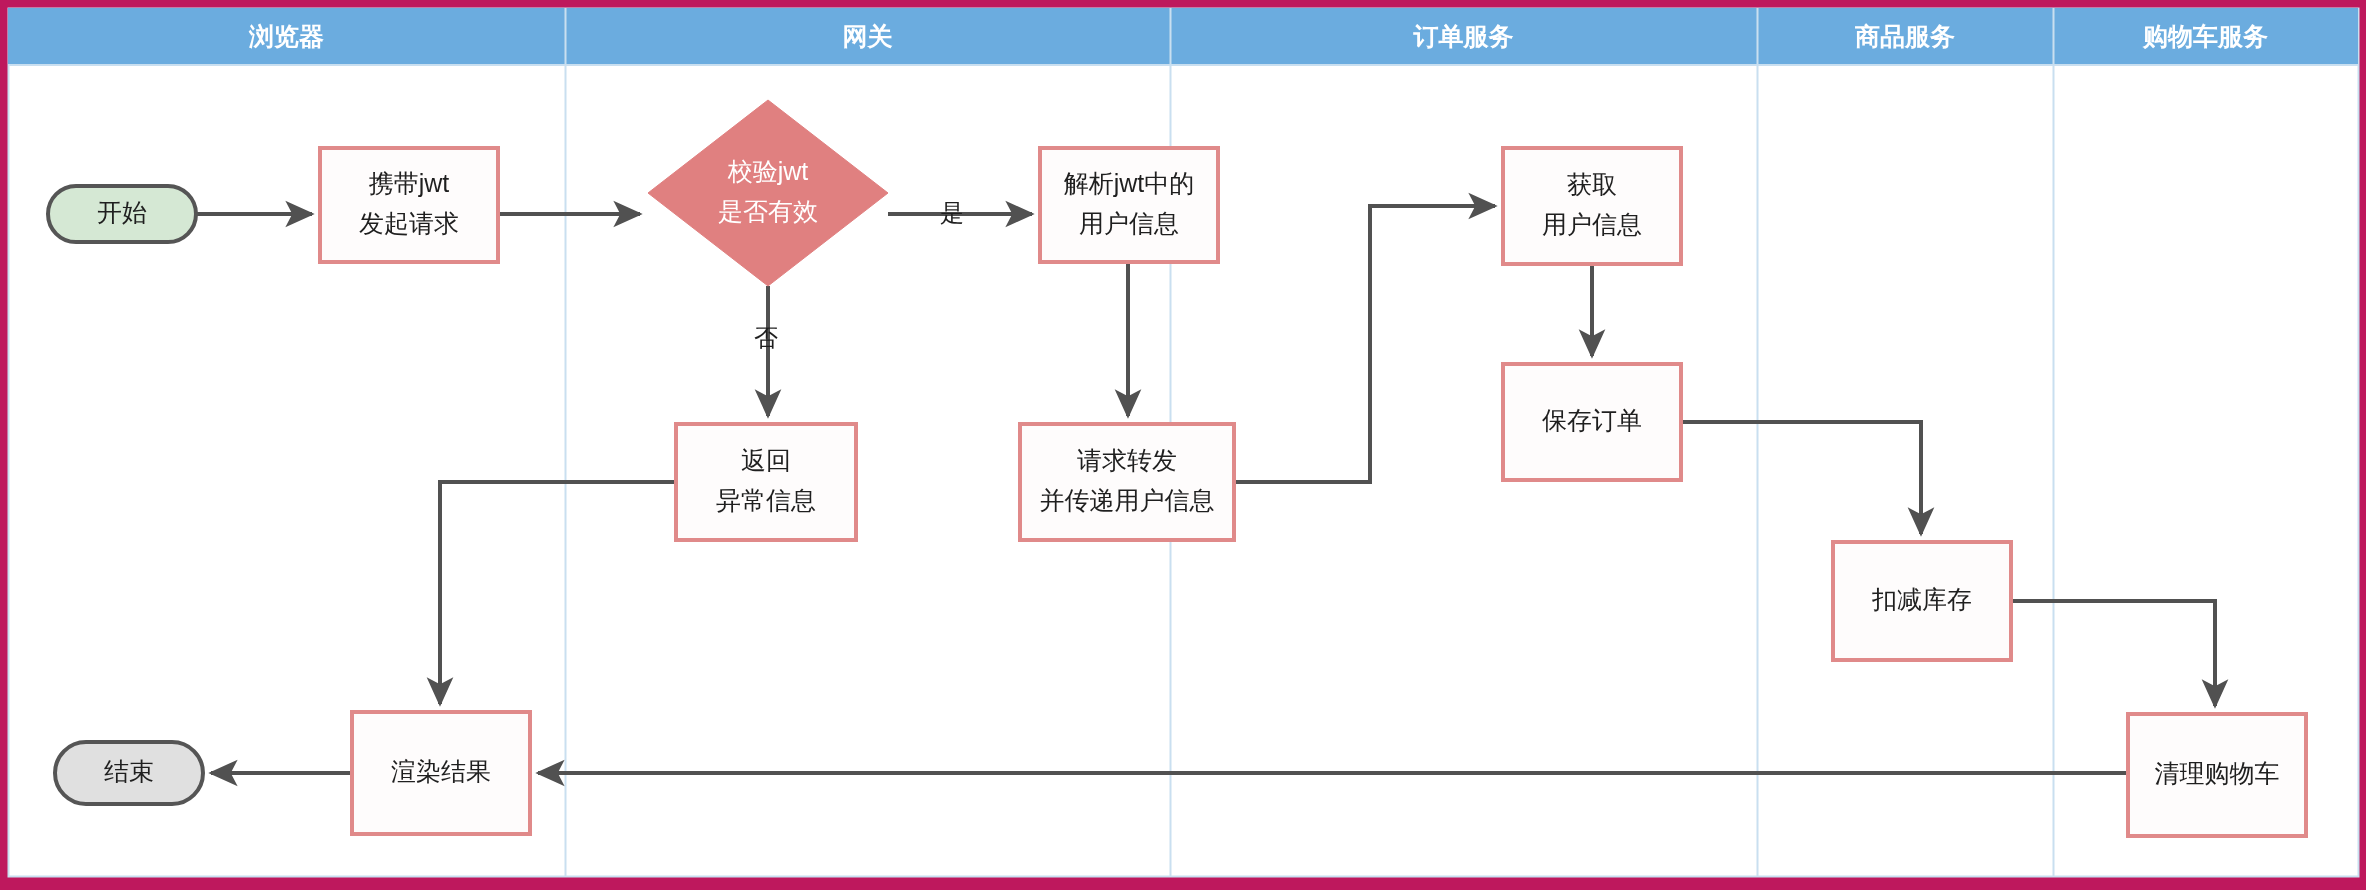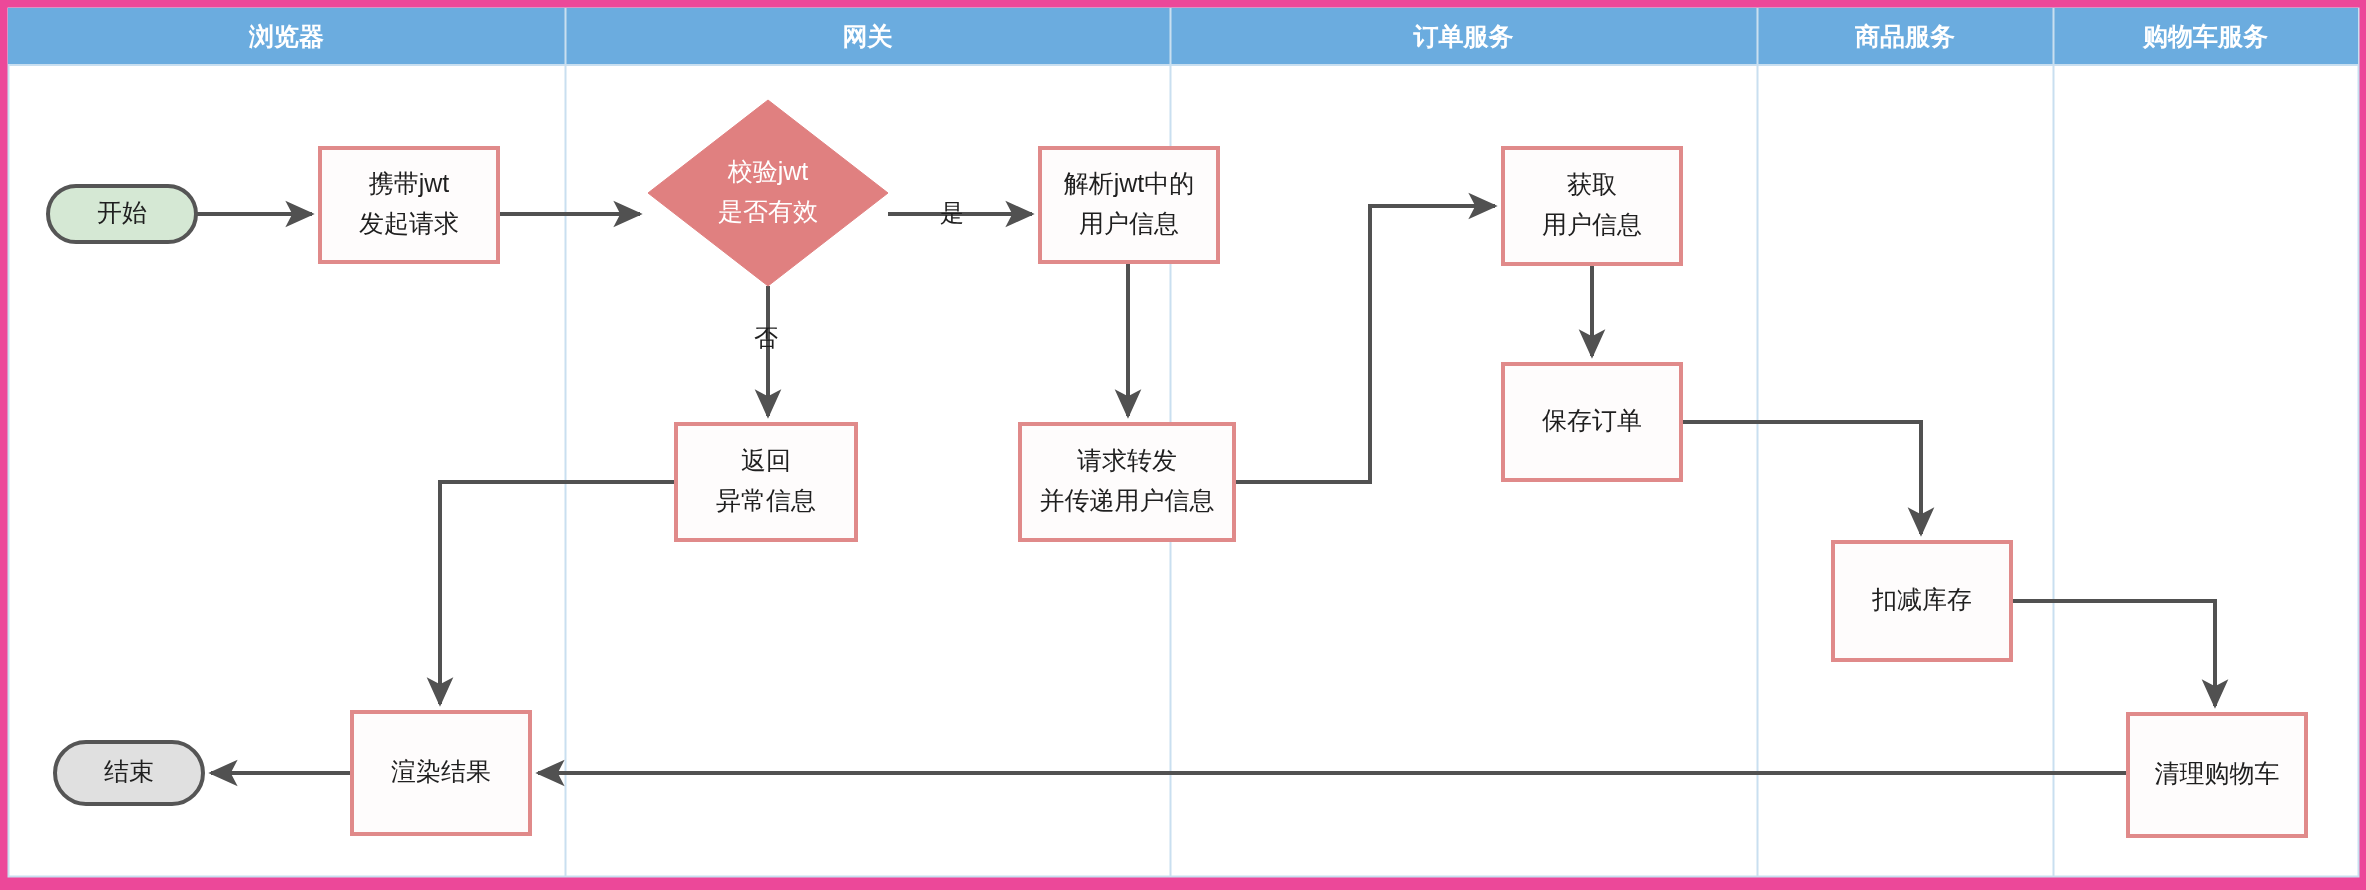--- a/index.html
+++ b/index.html
@@ -7,21 +7,21 @@
     padding: 0;
     background: #ffffff;
   }
   body {
     font-family: "Liberation Sans", "DejaVu Sans", sans-serif;
   }
   #canvas {
     position: relative;
     width: 2366px;
     height: 890px;
-    background: #ec4899;
+    background: #be185d;
     overflow: hidden;
     text-align: center;
   }
   svg.layer {
     position: absolute;
     top: 0;
     left: 0;
     width: 2366px;
     height: 890px;
   }

